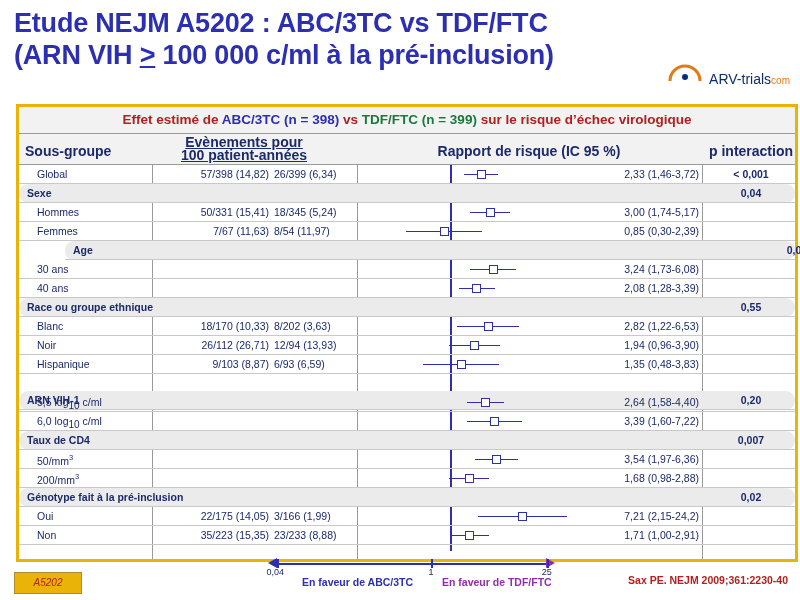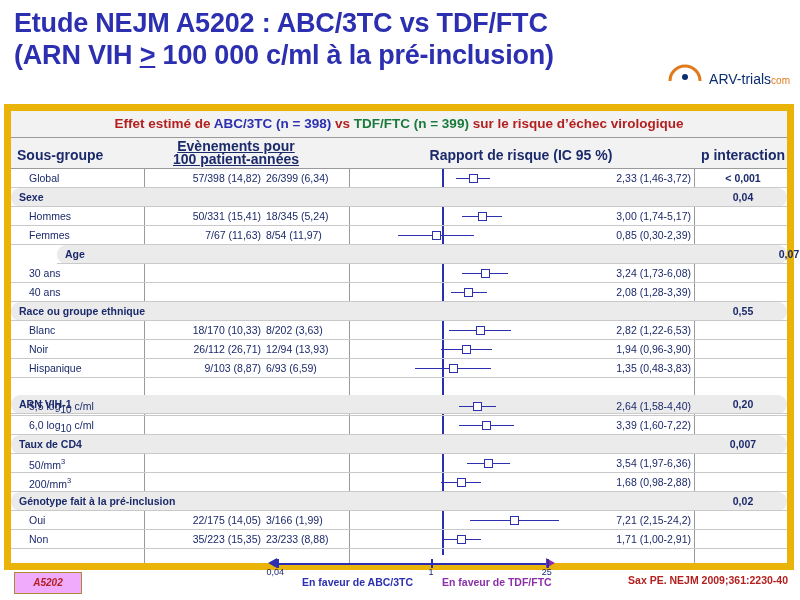--- a/index.html
+++ b/index.html
@@ -29,22 +29,22 @@
   .logo-text{
     font-size:14px;font-weight:normal;color:#0b2e6f;white-space:nowrap;
   }
   .logo-text .com{color:#e07a1a;font-size:10px;}
   .logo-arc{
     position:absolute;left:8px;top:2px;width:34px;height:20px;
   }
 
   
   .frame{
-    position:absolute;left:4px;top:104px;width:776px;height:452px;
-    border:7px solid #eab308;
+    position:absolute;left:16px;top:104px;width:776px;height:452px;
+    border:3px solid #eab308;
     background:#fff;
   }
   .subtitle{
     height:26px;line-height:26px;text-align:center;
     font-size:13.5px;font-weight:bold;color:#b32020;
     border-bottom:1px solid #9a9a9a;
     background:#f2f2f2;
   }
   .subtitle .blue{color:#2b2fb0;}
   .subtitle .green{color:#1a7a3c;}
@@ -96,21 +96,21 @@
   .arrow-left,.arrow-right{position:absolute;top:2px;height:0;width:0;}
   .arrow-left{border-top:5px solid transparent;border-bottom:5px solid transparent;border-right:9px solid #2b2fb0;left:256px;}
   .arrow-right{border-top:5px solid transparent;border-bottom:5px solid transparent;border-left:9px solid #8b2fa8;left:534px;}
 
   .favleft{position:absolute;left:290px;top:20px;font-size:10.5px;font-weight:bold;color:#2b2fb0;}
   .favright{position:absolute;left:430px;top:20px;font-size:10.5px;font-weight:bold;color:#8b2fa8;}
 
   
   .footer-box{
     position:absolute;left:14px;top:572px;width:66px;height:20px;
-    border:1px solid #b08a30;background:#f0abfc;font-weight:bold;
+    border:1px solid #b08a30;background:#eab308;
   }
   .footer-box span{
     display:block;text-align:center;line-height:20px;font-size:10px;
     font-style:italic;color:#b32020;
   }
   .source{
     position:absolute;right:12px;top:574px;font-size:10.5px;font-weight:bold;
     color:#b32020;
   }
   sub{font-size:10px;}

